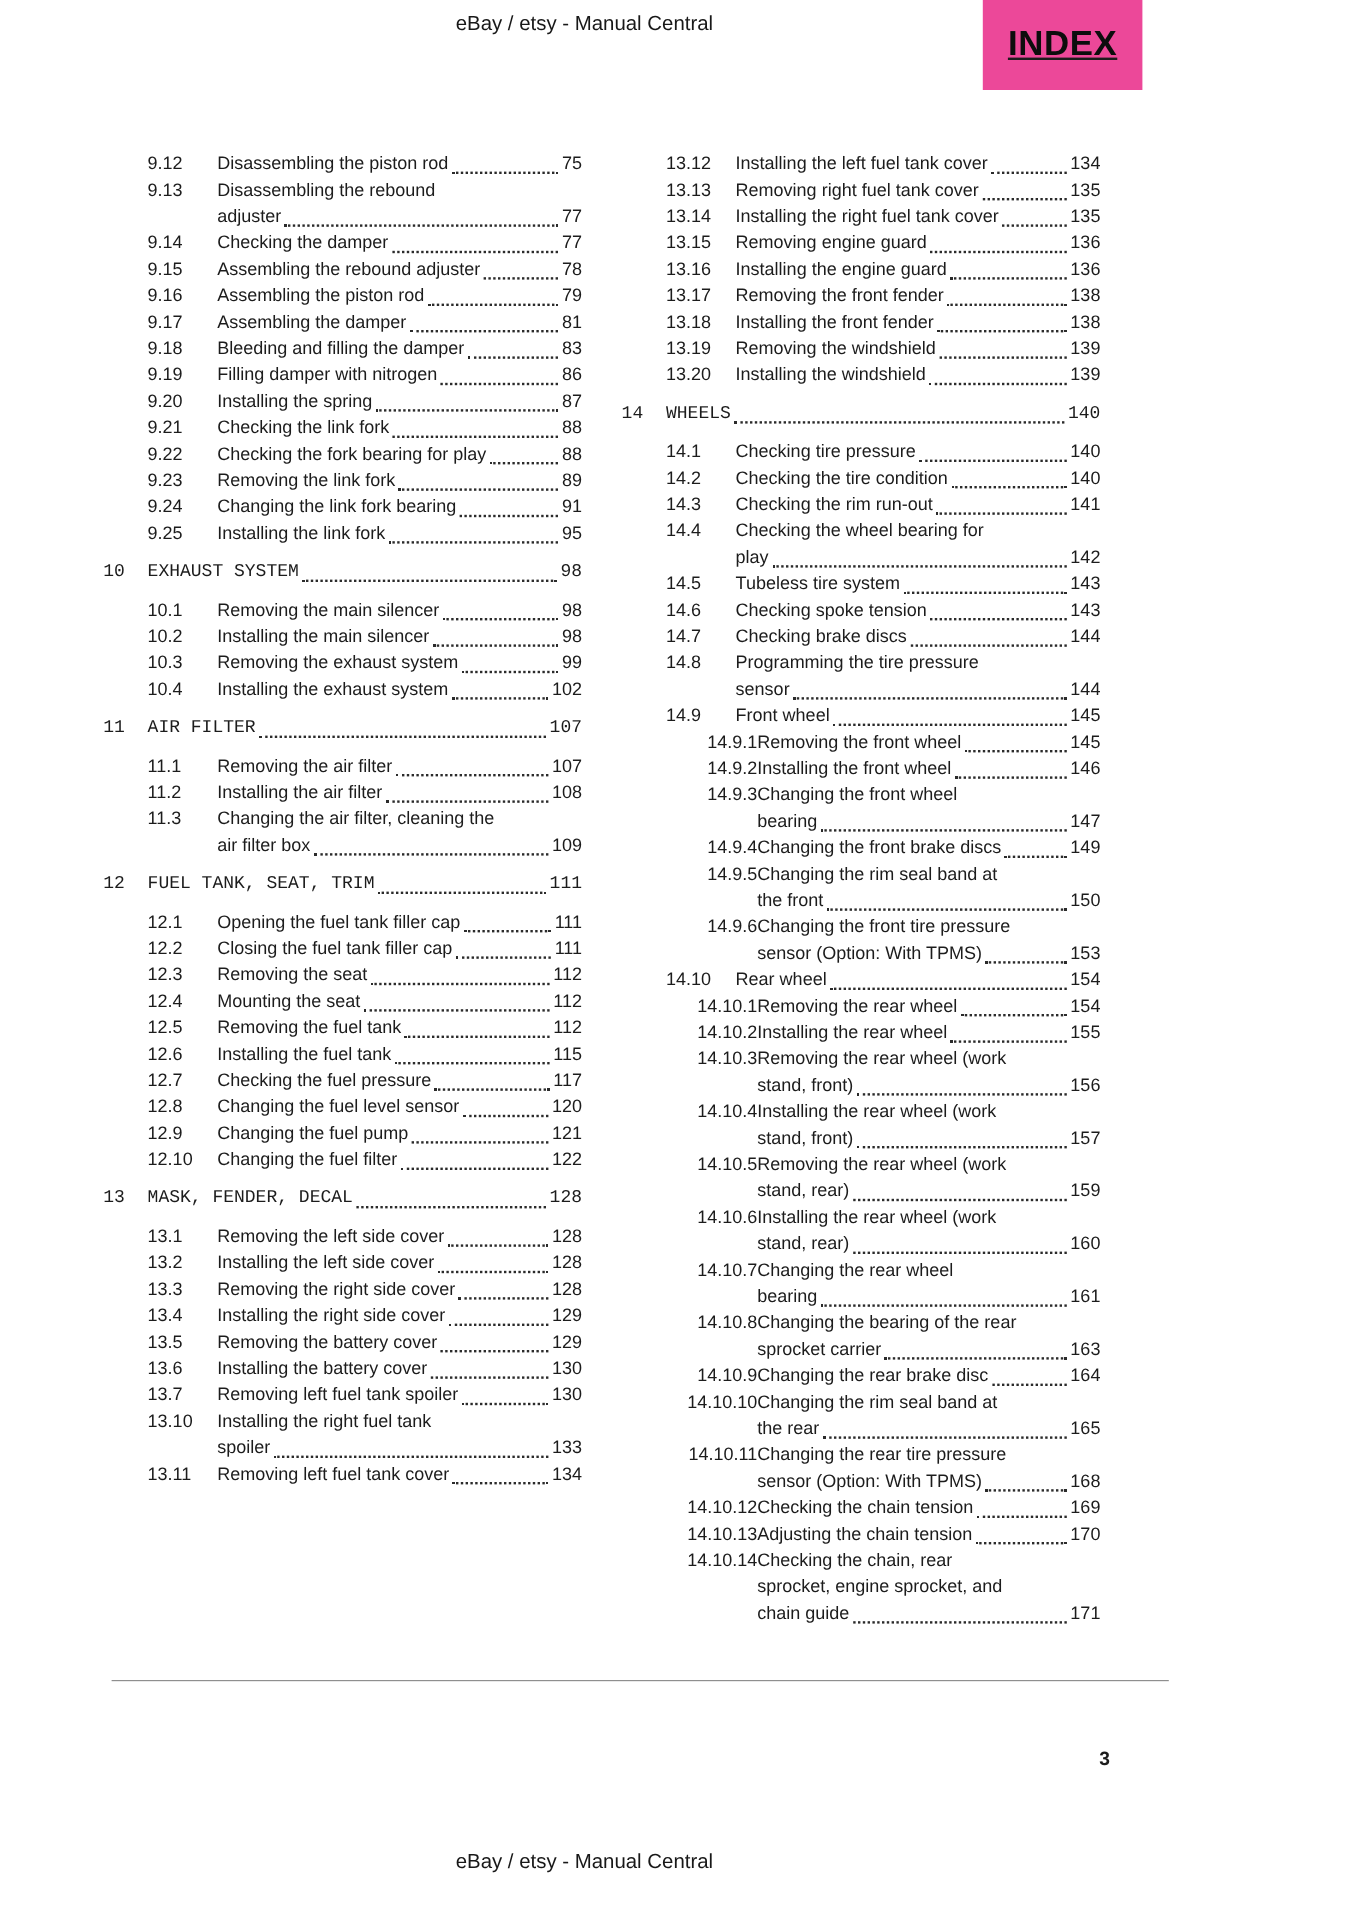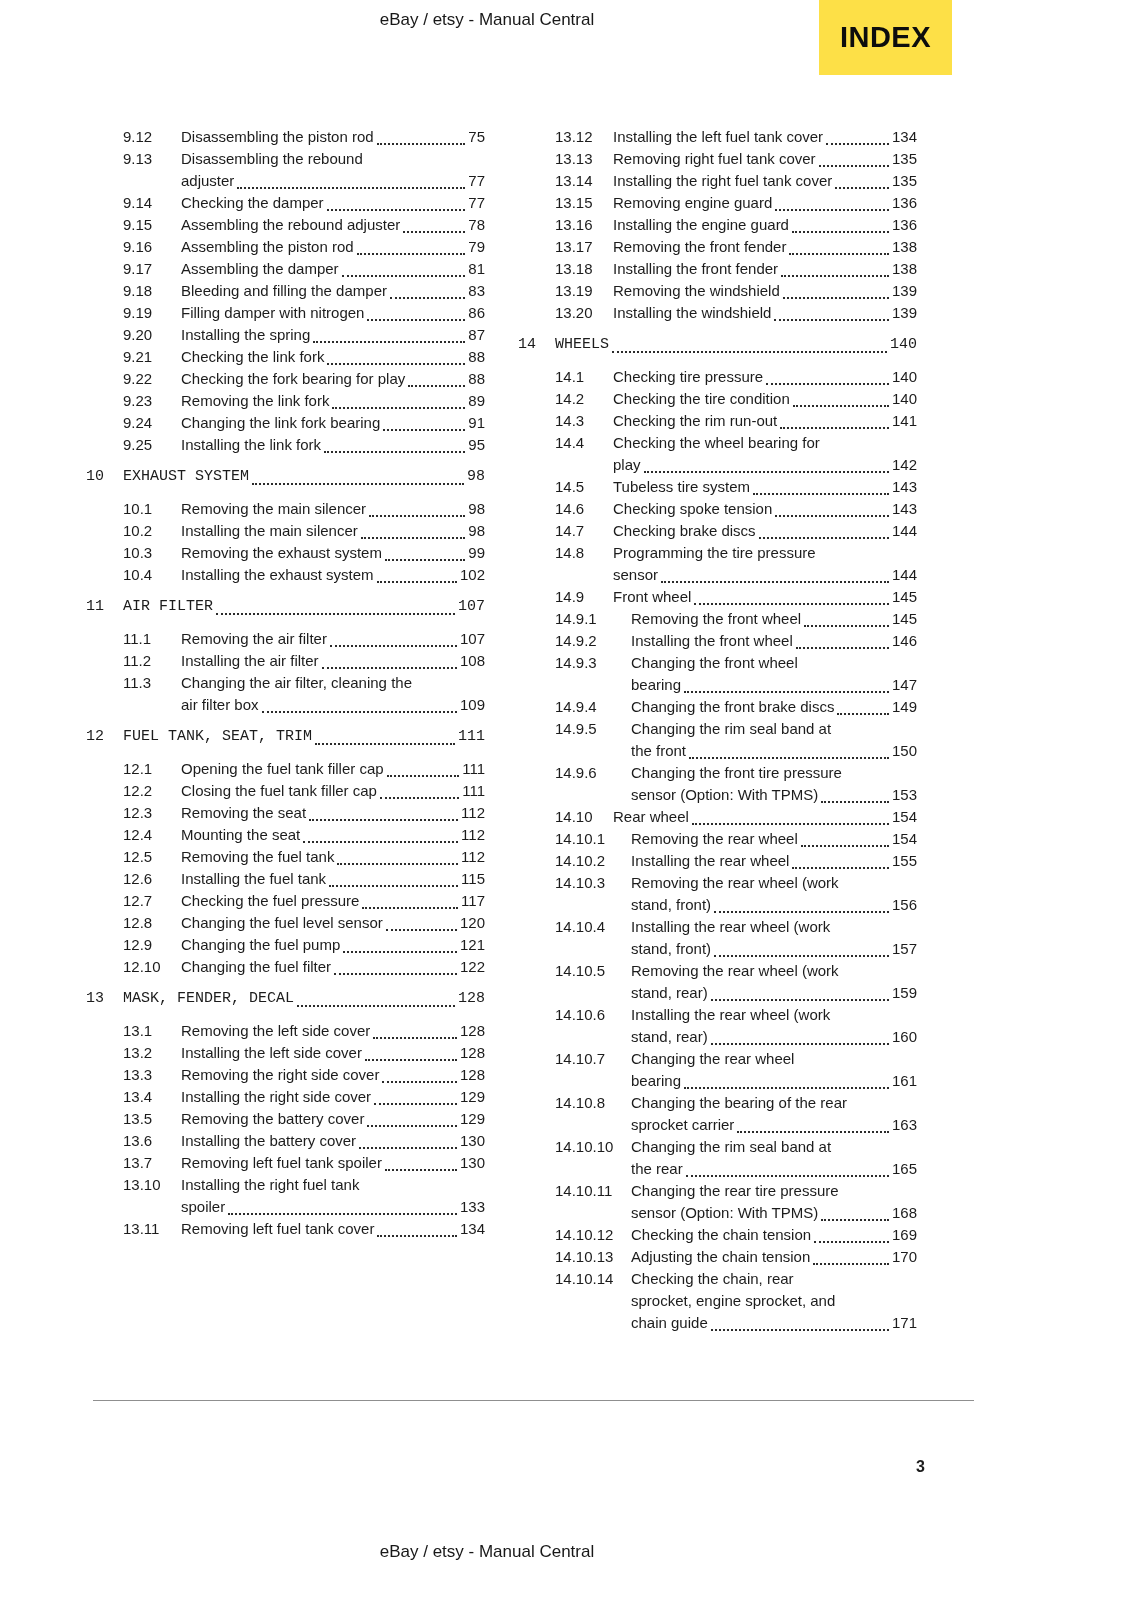--- a/index.html
+++ b/index.html
@@ -33,21 +33,21 @@
     display: flex; gap: 33px;
   }
   .col { width: 399px; }
   .entry { display: flex; font-size: 15px; line-height: 22px; }
   .entry .num { flex: 0 0 auto; }
   .lvl0 { margin: 10px 0; font-family: Liberation Mono, monospace; }
   .lvl0 .num { width: 37px; }
   .lvl1 { padding-left: 37px; }
   .lvl1 .num { width: 58px; }
   .lvl2 { padding-left: 37px; }
-  .lvl2 .num { width: 76px; }
+  .lvl2 .num { width: 76px; text-align: right; }
   .body { flex: 1; min-width: 0; }
   .line { display: flex; }
   .line .txt { white-space: nowrap; }
   .leader {
     flex: 1 1 auto; min-width: 8px;
     border-bottom: 2px dotted #2b2b2b;
     margin: 0 3px 3px 3px;
   }
   .page { flex: 0 0 auto; }
   .rule {
@@ -64,21 +64,21 @@
   }
 </style>
 </head>
 <body>
 
 <div class="sheet">
   <div class="header">
     <span>eBay / etsy - Manual Central</span>
   </div>
 
-  <div class="index-box" style="background: #fde047;">
+  <div class="index-box" style="background: #ec4899; text-decoration: underline;">
     <span>INDEX</span>
   </div>
 
   <div class="toc" id="toc">
       <div class="col">
         <div class="entry lvl1">
           <span class="num">9.12</span>
           <div class="body">
             <div class="line">
               <span class="txt">Disassembling the piston rod</span>
@@ -891,20 +891,30 @@
         <div class="entry lvl2">
           <span class="num">14.10.8</span>
           <div class="body">
             <div class="line">
               <span class="txt">Changing the bearing of the rear</span>
             </div>
             <div class="line">
               <span class="txt">sprocket carrier</span>
               <span class="leader"></span>
               <span class="page">163</span>
+            </div>
+          </div>
+        </div>
+        <div class="entry lvl2">
+          <span class="num">14.10.9</span>
+          <div class="body">
+            <div class="line">
+              <span class="txt">Changing the rear brake disc</span>
+              <span class="leader"></span>
+              <span class="page">164</span>
             </div>
           </div>
         </div>
         <div class="entry lvl2">
           <span class="num">14.10.10</span>
           <div class="body">
             <div class="line">
               <span class="txt">Changing the rim seal band at</span>
             </div>
             <div class="line">

